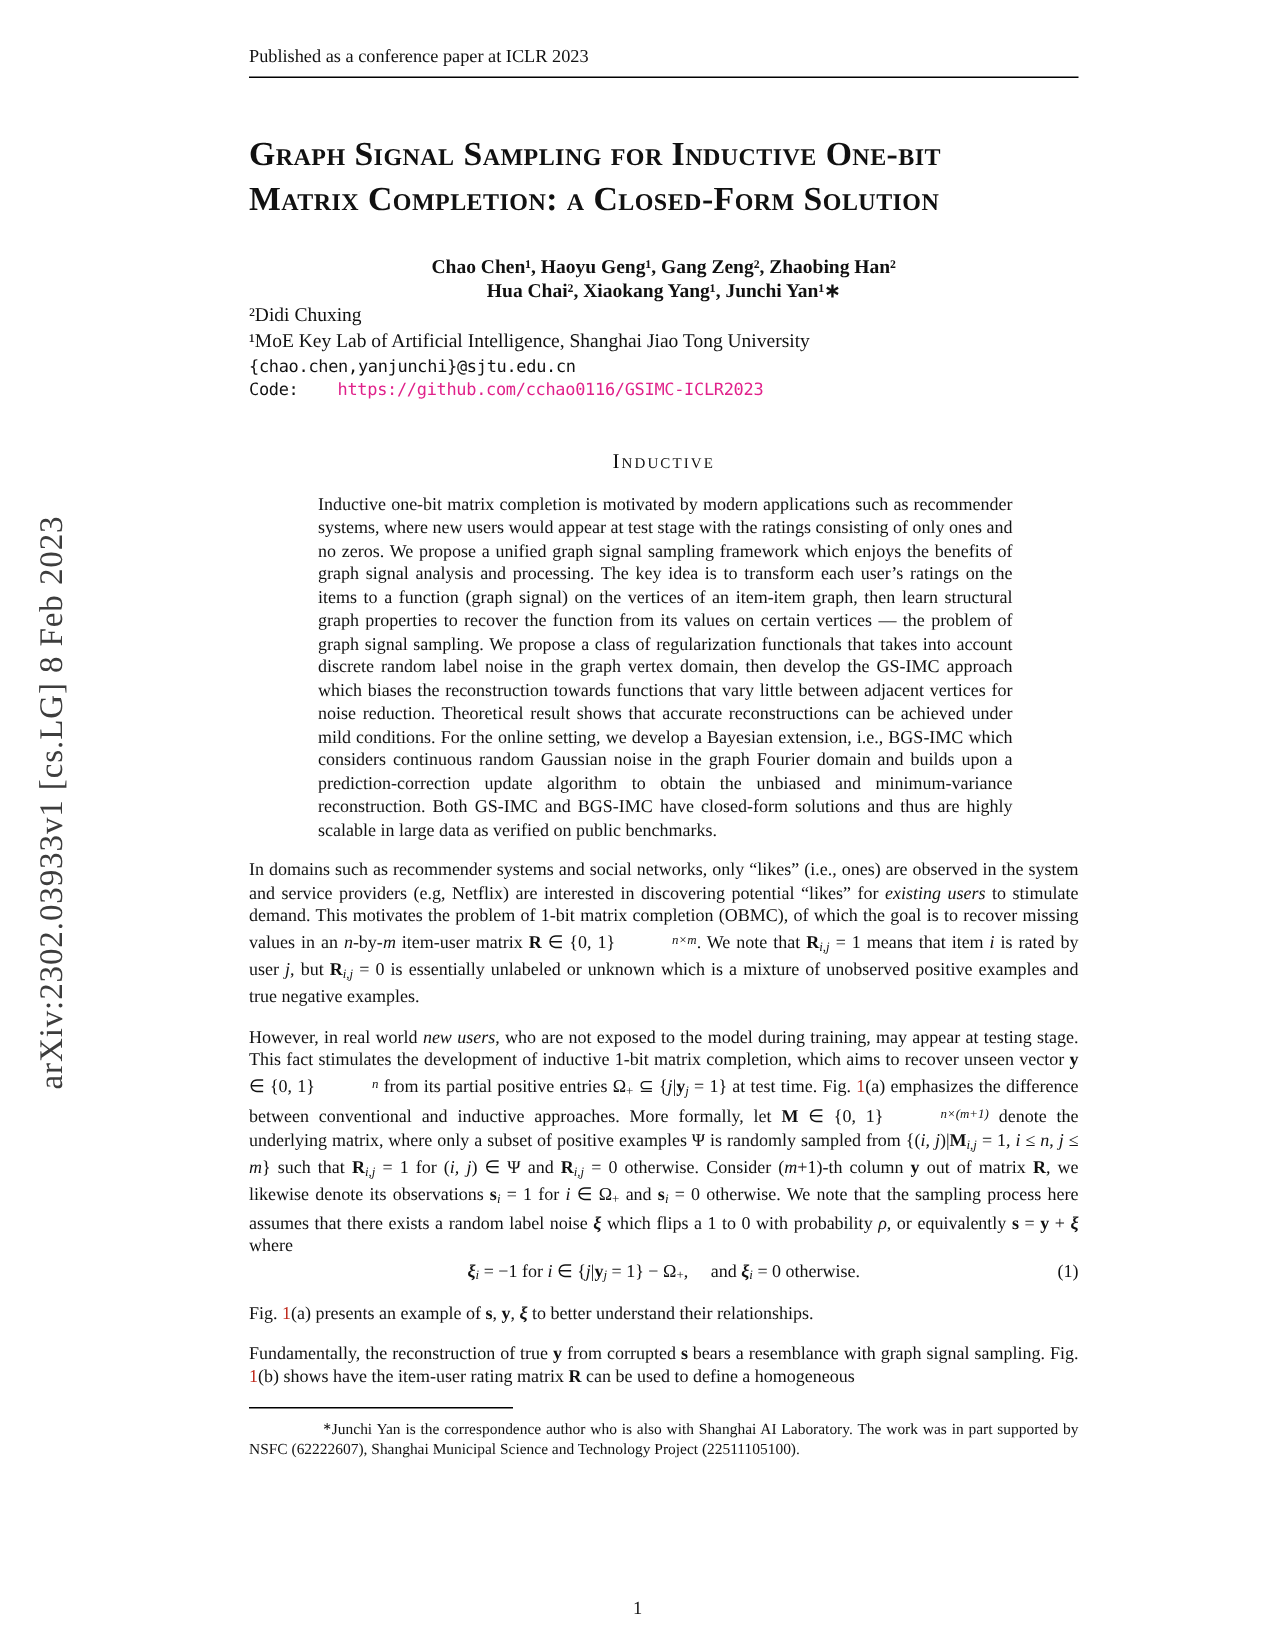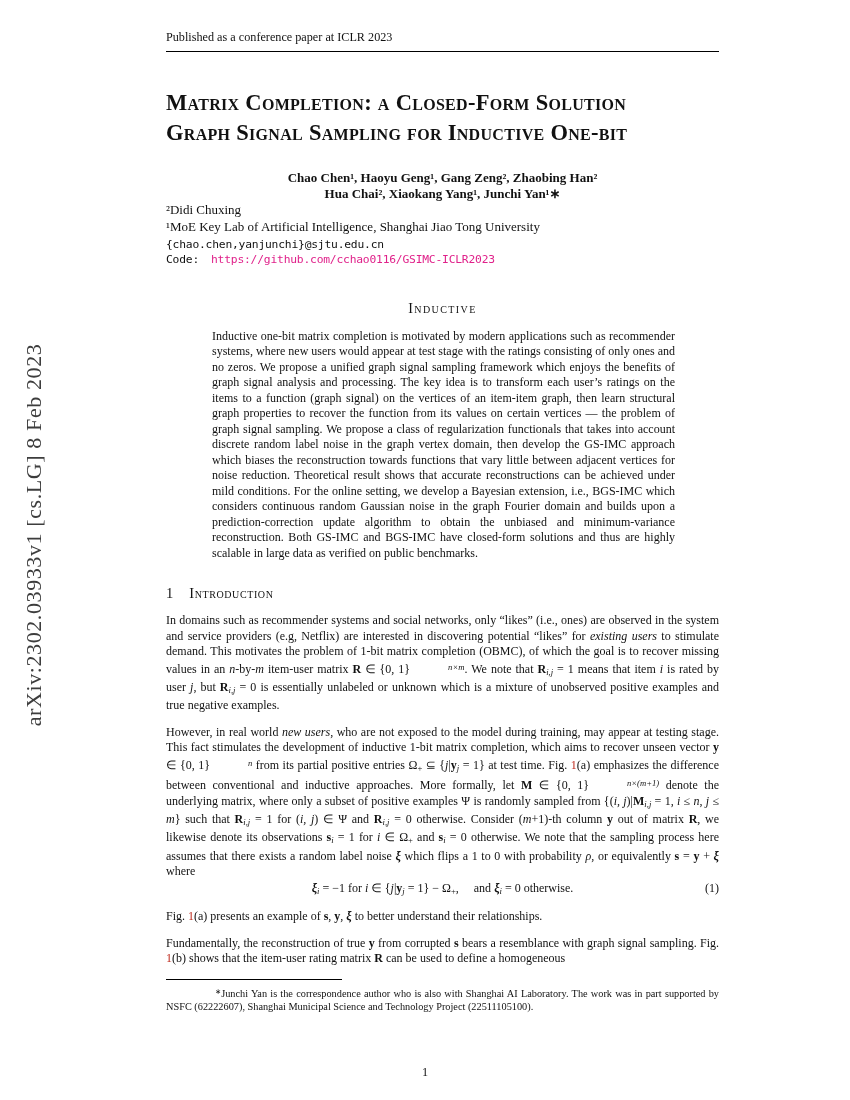--- a/index.html
+++ b/index.html
@@ -18,21 +18,21 @@
   .header-rule{margin-top:6px;border-bottom:1.4px solid #000;width:100%;}
   .paper-title{
     margin-top:36px;font-size:22.5px;line-height:30px;font-weight:700;
     font-variant:small-caps;letter-spacing:0.3px;
   }
   .title-line{display:block;}
   .authors{margin-top:22px;font-size:13px;line-height:16.2px;}
   .author-line{font-weight:700;text-align:center;}
   .mono{font-family:"DejaVu Sans Mono","Liberation Mono",monospace;font-size:11.3px;line-height:15px;letter-spacing:-0.2px;}
   .email-line{margin-top:2px;}
-  .code-url{color:var(--url-magenta);text-decoration:none;margin-left:12px;cursor:pointer;}
+  .code-url{color:var(--url-magenta);text-decoration:none;margin-left:26px;cursor:pointer;}
   .abstract-heading{
     margin-top:34px;text-align:center;font-variant:small-caps;
     font-size:14px;letter-spacing:1.4px;
   }
   .abstract-body{
     margin:12px 44px 0 46px;text-align:justify;
     font-size:12px;line-height:15.5px;
   }
   .section-heading{margin-top:24px;font-size:14.5px;}
   .sec-num{margin-right:16px;}
@@ -62,52 +62,49 @@
 <body>
 
 <div class="arxiv-stamp">arXiv:2302.03933v1  [cs.LG]  8 Feb 2023</div>
 
 <div class="content">
 
   <div class="running-header">Published as a conference paper at ICLR 2023</div>
   <div class="header-rule"></div>
 
   <h1 class="paper-title">
+    <span class="title-line">Graph Signal Sampling for Inductive One-bit</span>
     <span class="title-line">Matrix Completion: a Closed-Form Solution</span>
-    <span class="title-line">Graph Signal Sampling for Inductive One-bit</span>
   </h1>
 
   <div class="authors">
     <div class="author-line">Chao Chen¹, Haoyu Geng¹, Gang Zeng², Zhaobing Han²</div>
     <div class="author-line">Hua Chai², Xiaokang Yang¹, Junchi Yan¹∗</div>
     <div class="affil-line">²Didi Chuxing</div>
     <div class="affil-line">¹MoE Key Lab of Artificial Intelligence, Shanghai Jiao Tong University</div>
     <div class="email-line mono">{chao.chen,yanjunchi}@sjtu.edu.cn</div>
     <div class="code-line mono">
       <span>Code:</span><a class="code-url">https://github.com/cchao0116/GSIMC-ICLR2023</a>
     </div>
   </div>
 
   <div class="abstract-heading">Inductive</div>
   <p class="abstract-body">Inductive one-bit matrix completion is motivated by modern applications such as recommender systems, where new users would appear at test stage with the ratings consisting of only ones and no zeros. We propose a unified graph signal sampling framework which enjoys the benefits of graph signal analysis and processing. The key idea is to transform each user’s ratings on the items to a function (graph signal) on the vertices of an item-item graph, then learn structural graph properties to recover the function from its values on certain vertices — the problem of graph signal sampling. We propose a class of regularization functionals that takes into account discrete random label noise in the graph vertex domain, then develop the GS-IMC approach which biases the reconstruction towards functions that vary little between adjacent vertices for noise reduction. Theoretical result shows that accurate reconstructions can be achieved under mild conditions. For the online setting, we develop a Bayesian extension, i.e., BGS-IMC which considers continuous random Gaussian noise in the graph Fourier domain and builds upon a prediction-correction update algorithm to obtain the unbiased and minimum-variance reconstruction. Both GS-IMC and BGS-IMC have closed-form solutions and thus are highly scalable in large data as verified on public benchmarks.</p>
 
-  <div class="section-heading">
-    <span class="sec-num">1</span><span class="smallcaps sec-label">Introduction</span>
-  </div>
 
   <p class="para"><span>In domains such as recommender systems and social networks, only “likes” (i.e., ones) are observed in the system and service providers (e.g, Netflix) are interested in discovering potential “likes” for </span><span class="rt-i">existing users</span><span> to stimulate demand. This motivates the problem of 1-bit matrix completion (OBMC), of which the goal is to recover missing values in an </span><span class="rt-i">n</span><span>-by-</span><span class="rt-i">m</span><span> item-user matrix </span><span class="rt-b">R</span><span> ∈ {0, 1}</span><span class="rt-sup rt-i">n×m</span><span>. We note that </span><span class="rt-b">R</span><span class="rt-sub rt-i">i,j</span><span> = 1 means that item </span><span class="rt-i">i</span><span> is rated by user </span><span class="rt-i">j</span><span>, but </span><span class="rt-b">R</span><span class="rt-sub rt-i">i,j</span><span> = 0 is essentially unlabeled or unknown which is a mixture of unobserved positive examples and true negative examples.</span></p>
   <p class="para"><span>However, in real world </span><span class="rt-i">new users</span><span>, who are not exposed to the model during training, may appear at testing stage. This fact stimulates the development of inductive 1-bit matrix completion, which aims to recover unseen vector </span><span class="rt-b">y</span><span> ∈ {0, 1}</span><span class="rt-sup rt-i">n</span><span> from its partial positive entries Ω</span><span class="rt-sub">+</span><span> ⊆ {</span><span class="rt-i">j</span><span>|</span><span class="rt-b">y</span><span class="rt-sub rt-i">j</span><span> = 1} at test time. Fig. </span><span class="rt-link">1</span><span>(a) emphasizes the difference between conventional and inductive approaches. More formally, let </span><span class="rt-b">M</span><span> ∈ {0, 1}</span><span class="rt-sup rt-i">n×(m+1)</span><span> denote the underlying matrix, where only a subset of positive examples Ψ is randomly sampled from {(</span><span class="rt-i">i, j</span><span>)|</span><span class="rt-b">M</span><span class="rt-sub rt-i">i,j</span><span> = 1, </span><span class="rt-i">i</span><span> ≤ </span><span class="rt-i">n</span><span>, </span><span class="rt-i">j</span><span> ≤ </span><span class="rt-i">m</span><span>} such that </span><span class="rt-b">R</span><span class="rt-sub rt-i">i,j</span><span> = 1 for (</span><span class="rt-i">i, j</span><span>) ∈ Ψ and </span><span class="rt-b">R</span><span class="rt-sub rt-i">i,j</span><span> = 0 otherwise. Consider (</span><span class="rt-i">m</span><span>+1)-th column </span><span class="rt-b">y</span><span> out of matrix </span><span class="rt-b">R</span><span>, we likewise denote its observations </span><span class="rt-b">s</span><span class="rt-sub rt-i">i</span><span> = 1 for </span><span class="rt-i">i</span><span> ∈ Ω</span><span class="rt-sub">+</span><span> and </span><span class="rt-b">s</span><span class="rt-sub rt-i">i</span><span> = 0 otherwise. We note that the sampling process here assumes that there exists a random label noise </span><span class="rt-bi">ξ</span><span> which flips a 1 to 0 with probability </span><span class="rt-i">ρ</span><span>, or equivalently </span><span class="rt-b">s</span><span> = </span><span class="rt-b">y</span><span> + </span><span class="rt-bi">ξ</span><span> where</span></p>
 
   <div class="equation-row">
     <span class="eq-body"><span class="rt-bi">ξ</span><span class="rt-sub rt-i">i</span><span> = −1 for </span><span class="rt-i">i</span><span> ∈ {</span><span class="rt-i">j</span><span>|</span><span class="rt-b">y</span><span class="rt-sub rt-i">j</span><span> = 1} − Ω</span><span class="rt-sub">+</span><span>,  and </span><span class="rt-bi">ξ</span><span class="rt-sub rt-i">i</span><span> = 0 otherwise.</span></span>
     <span class="eq-num">(1)</span>
   </div>
 
   <p class="para"><span>Fig. </span><span class="rt-link">1</span><span>(a) presents an example of </span><span class="rt-b">s</span><span>, </span><span class="rt-b">y</span><span>, </span><span class="rt-bi">ξ</span><span> to better understand their relationships.</span></p>
-  <p class="para"><span>Fundamentally, the reconstruction of true </span><span class="rt-b">y</span><span> from corrupted </span><span class="rt-b">s</span><span> bears a resemblance with graph signal sampling. Fig. </span><span class="rt-link">1</span><span>(b) shows that the item-user rating matrix </span><span class="rt-b">R</span><span> can be used to define a homogeneous</span></p>
+  <p class="para"><span>Fundamentally, the reconstruction of true </span><span class="rt-b">y</span><span> from corrupted </span><span class="rt-b">s</span><span> bears a resemblance with graph signal sampling. Fig. </span><span class="rt-link">1</span><span>(b) shows have the item-user rating matrix </span><span class="rt-b">R</span><span> can be used to define a homogeneous</span></p>
 
   <div class="footnote-block">
     <div class="footnote-rule"></div>
     <p class="footnote-text"><span class="rt-sup">∗</span><span>Junchi Yan is the correspondence author who is also with Shanghai AI Laboratory. The work was in part supported by NSFC (62222607), Shanghai Municipal Science and Technology Project (22511105100).</span></p>
   </div>
 
 </div>
 
 <div class="page-number">1</div>
 

